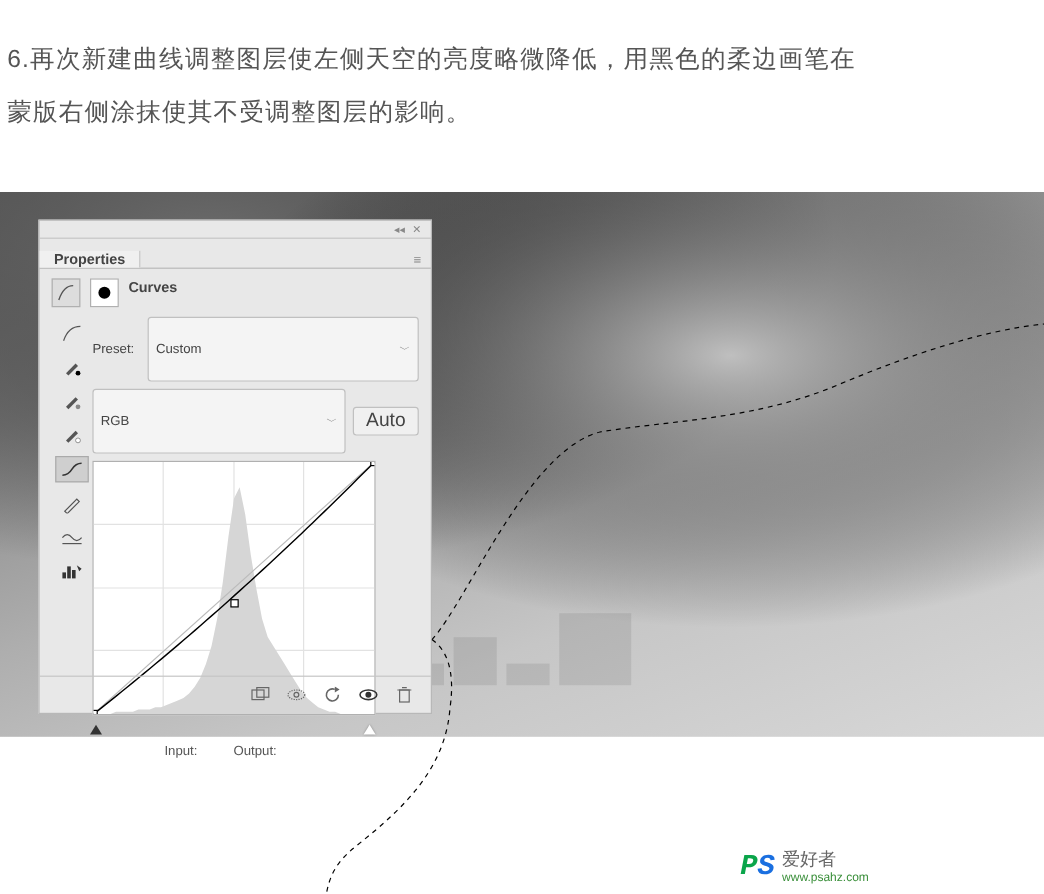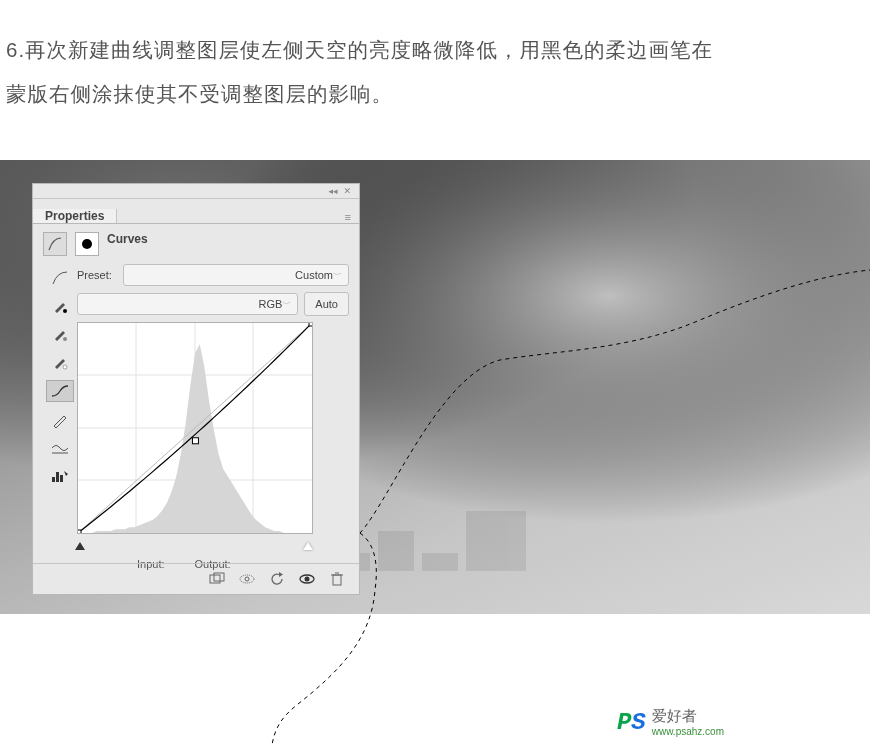--- a/index.html
+++ b/index.html
@@ -19,23 +19,23 @@
   .hdr .sq.mask{background:#fff}
   .hdr .sq.mask::after{content:"";width:10px;height:10px;background:#000;border-radius:50%}
   .hdr .title{font-weight:bold;font-size:12px}
   .body{display:flex;padding:0 10px}
   .tcol{width:34px;display:flex;flex-direction:column;align-items:center;gap:8px;padding-top:4px}
   .t{width:26px;height:20px;display:flex;align-items:center;justify-content:center;color:#555}
   .t.active{background:#cfcfcf;border:1px solid #aaa}
   .main{flex:1}
   .row{display:flex;align-items:center;gap:6px;margin-bottom:6px}
   .row label{width:40px;font-size:11px}
-  .sel{flex:1;height:20px;background:#f4f4f4;border:1px solid #c0c0c0;border-radius:3px;display:flex;align-items:center;padding:0 6px;font-size:11px;justify-content:flex-end}
+  .sel{flex:1;height:20px;background:#f4f4f4;border:1px solid #c0c0c0;border-radius:3px;display:flex;align-items:center;padding:16px 6px;font-size:11px;justify-content:space-between}
   .sel .chev{color:#888;font-size:9px}
-  .btn{height:22px;padding:0 10px;background:#f0f0f0;border:1px solid #c0c0c0;border-radius:3px;display:flex;align-items:center;font-size:11px}
+  .btn{height:22px;padding:0 10px;background:#f0f0f0;border:1px solid #c0c0c0;border-radius:3px;display:flex;align-items:center;font-size:16px}
   .graph{width:234px;height:210px;background:#fff;border:1px solid #b0b0b0;position:relative;margin-left:0}
   .grid{position:absolute;inset:0}
   .grid line{stroke:#e2e2e2;stroke-width:1}
   .hist{position:absolute;inset:0}
   .hist path{fill:#d6d6d6}
   .curve{position:absolute;inset:0}
   .curve polyline{fill:none;stroke:#000;stroke-width:1.2}
   .slider{height:14px;position:relative;margin-top:2px}
   .slider .tri{position:absolute;width:0;height:0;border-left:5px solid transparent;border-right:5px solid transparent}
   .slider .blk{left:-2px;bottom:0;border-bottom:8px solid #333}

